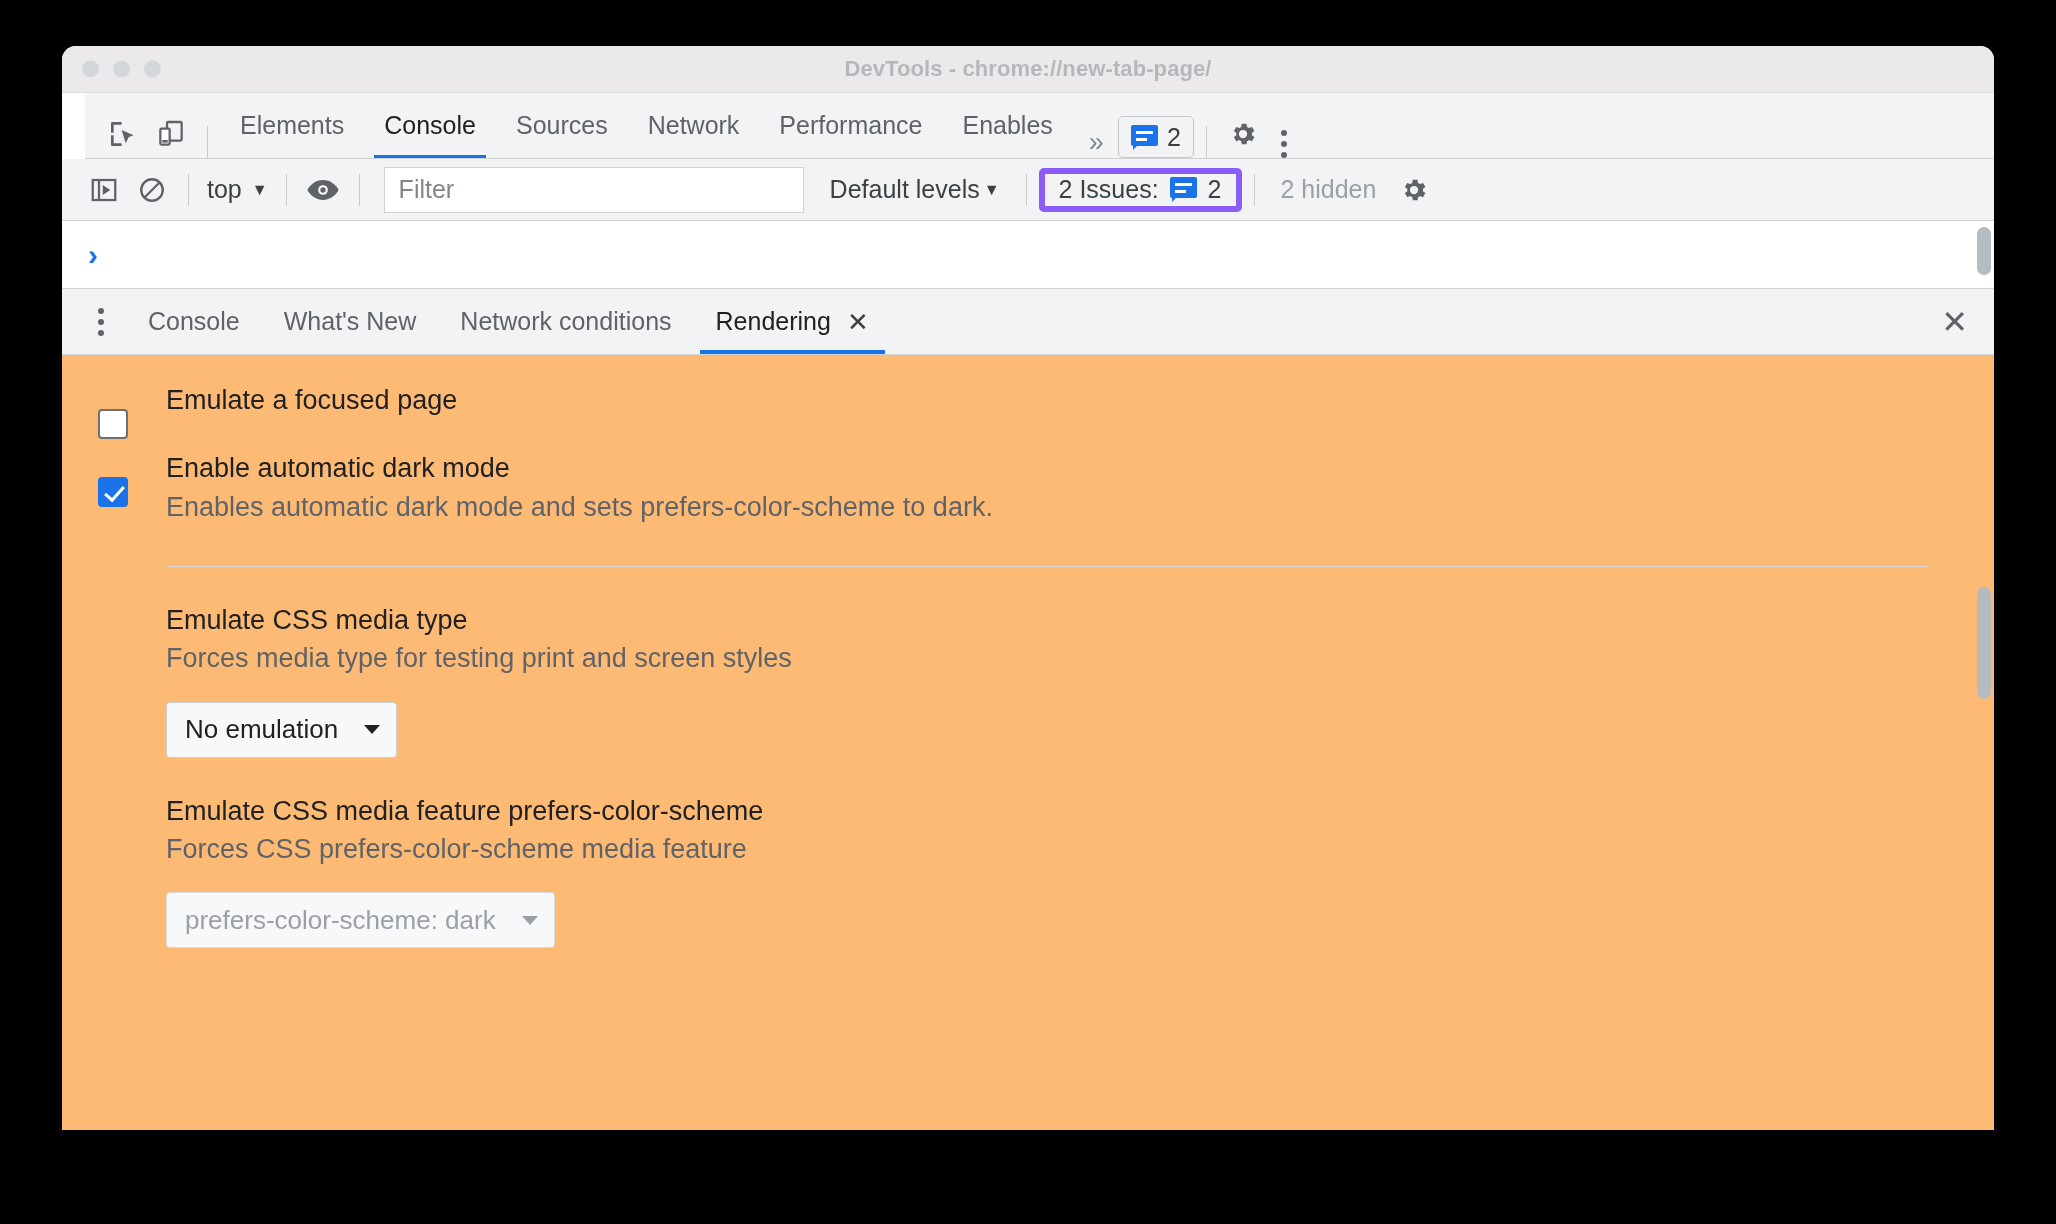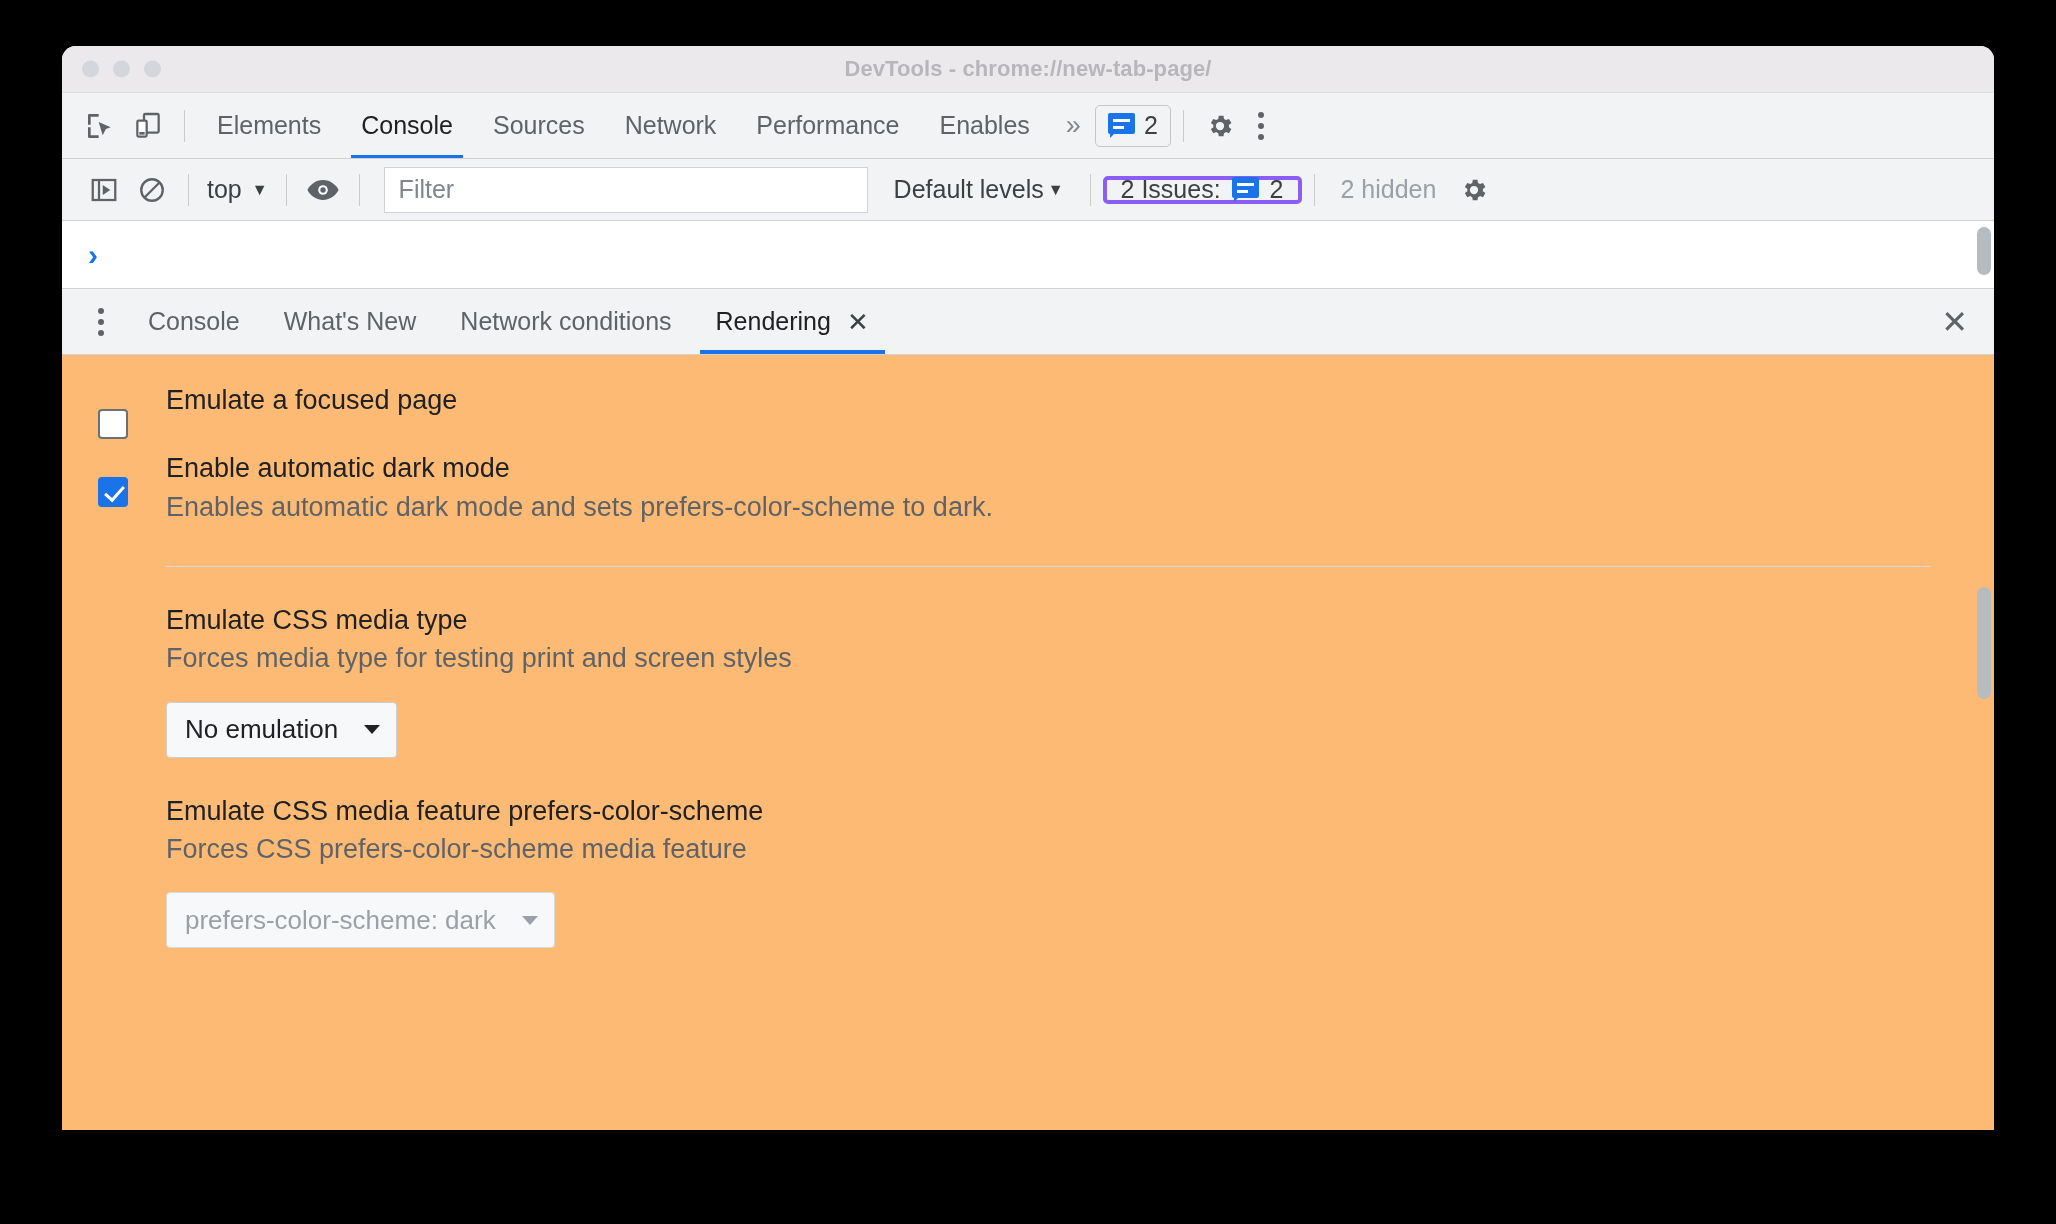--- a/index.html
+++ b/index.html
@@ -52,24 +52,25 @@
     color: #b9b6bb;
     letter-spacing: 0.1px;
   }
 
   
   .maintabbar {
     height: 66px;
     flex: 0 0 66px;
     background: #f1f3f4;
     display: flex;
-    align-items: center;
+    align-items: flex-end;
     padding: 0 16px 0 14px;
     border-bottom: 1px solid #cfd1d3;
     position: relative;
+    margin-left: 23px;
   }
   .tbicon {
     width: 48px; height: 48px;
     display: flex; align-items: center; justify-content: center;
     color: #5f6368;
   }
   .vdiv {
     width: 1px; height: 32px;
     background: #c9cccf;
     margin: 0 12px;
@@ -154,36 +155,36 @@
   .ctxt {
     font-size: 25px;
     color: #3c4043;
     display: flex; align-items: center; gap: 10px;
     padding: 0 6px;
     white-space: nowrap;
   }
   .caret { font-size: 16px; color: #3c4043; }
   .filter-input {
     flex: 0 0 auto;
-    width: 484px;
+    width: 420px;
     height: 46px;
     background: #fff;
     border: 1px solid #d0d3d6;
     display: flex; align-items: center;
     padding-left: 14px;
     font-size: 25px;
     color: #80868b;
     margin: 0 12px;
   }
   .levels { font-size: 25px; color: #3c4043; display: flex; align-items: center; gap: 4px; padding: 0 14px; white-space: nowrap;}
   .issues-pill2 {
     display: flex; align-items: center; gap: 11px;
-    border: 4px solid #8b5cf6;
+    border: 6px solid #8b5cf6;
     border-radius: 5px;
-    padding: 4px 14px;
+    padding: 16px 14px;
     height: 28px;
     white-space: nowrap;
   }
   .issues-pill2 .txt { font-size: 25px; color: #3c4043; }
   .hidden-txt { font-size: 25px; color: #9aa0a6; padding: 0 14px; white-space: nowrap;}
 
   
   .console-out {
     flex: 0 0 68px;
     background: #fff;

